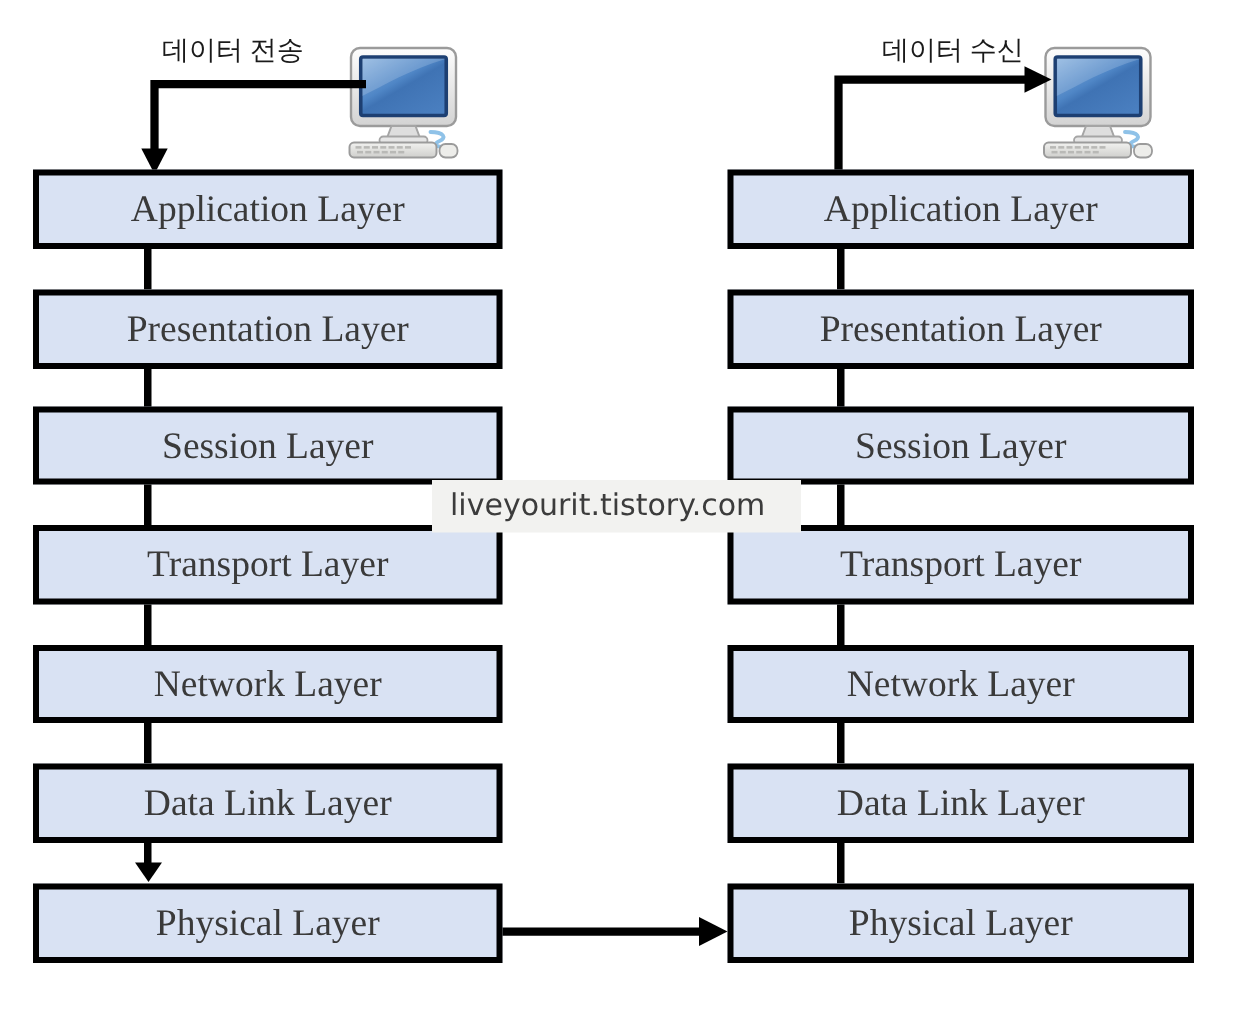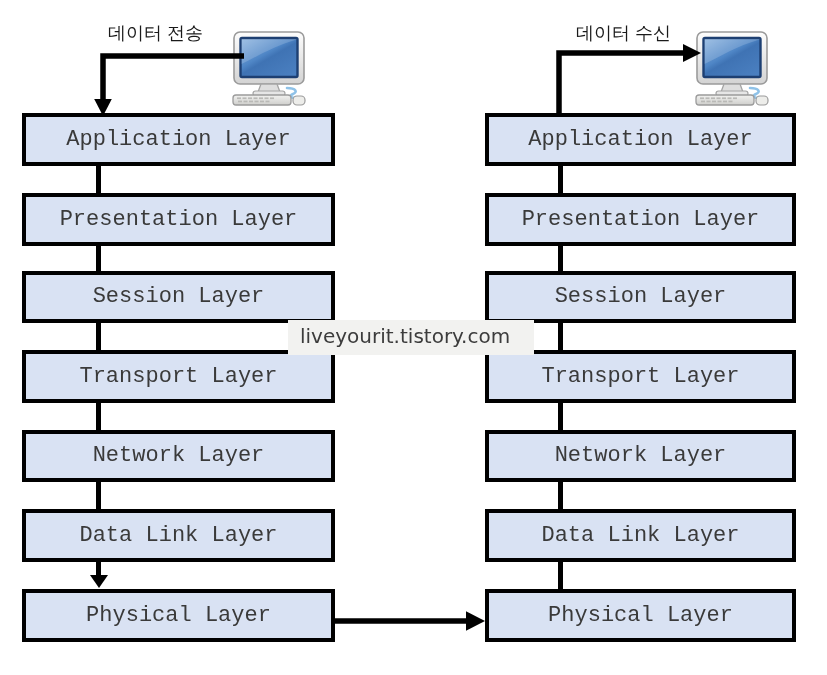--- a/index.html
+++ b/index.html
@@ -22,23 +22,23 @@
   .layer-box {
     position: absolute;
     box-sizing: border-box;
     background: #d9e2f3;
     border: 4px solid #000000;
     display: flex;
     align-items: center;
     justify-content: center;
   }
   .layer-label {
-    font-size: 22px;
+    font-size: 25px;
     color: #3a3a3a;
-    font-family: Liberation Mono, monospace;
+    font-family: Liberation Serif, serif;
     letter-spacing: 0px;
     white-space: nowrap;
     line-height: 1;
   }
 
   
   .connector {
     position: absolute;
     background: #000000;
     width: 5px;
@@ -56,21 +56,21 @@
   .flow-svg {
     position: absolute;
     overflow: visible;
   }
 
   
   .caption {
     position: absolute;
     font-size: 18px;
     color: #1a1a1a;
-    font-family: Liberation Sans, sans-serif;
+    font-family: Liberation Serif, serif;
     white-space: nowrap;
   }
 
   
   .computer-icon {
     position: absolute;
     width: 88px;
     height: 78px;
   }
 
@@ -178,21 +178,21 @@
   <div class="layer-box" style="left:22px; top:509px; width:313px; height:53px;">
     <span class="layer-label">Data Link Layer</span>
   </div>
   <div class="connector" style="left:96px; top:562px; height:14px;"></div>
   <div class="arrowhead-down" style="left:89.5px; top:575px;"></div>
 
   <div class="layer-box" style="left:22px; top:589px; width:313px; height:53px;">
     <span class="layer-label">Physical Layer</span>
   </div>
 
-  <div class="caption" style="left:576px; top:21px;">데이터 수신</div>
+  <div class="caption" style="left:588px; top:21px;">데이터 수신</div>
 
   <div class="computer-icon" style="left:693px; top:30px;">
     <svg width="88" height="78" viewBox="0 0 88 78" xmlns="http://www.w3.org/2000/svg">
       <defs>
         <linearGradient id="scrR" x1="0" y1="0" x2="0.85" y2="1">
           <stop offset="0%" stop-color="#8fb6e0"></stop>
           <stop offset="45%" stop-color="#4f86c6"></stop>
           <stop offset="55%" stop-color="#3f73b4"></stop>
           <stop offset="100%" stop-color="#4a7fc0"></stop>
         </linearGradient>

